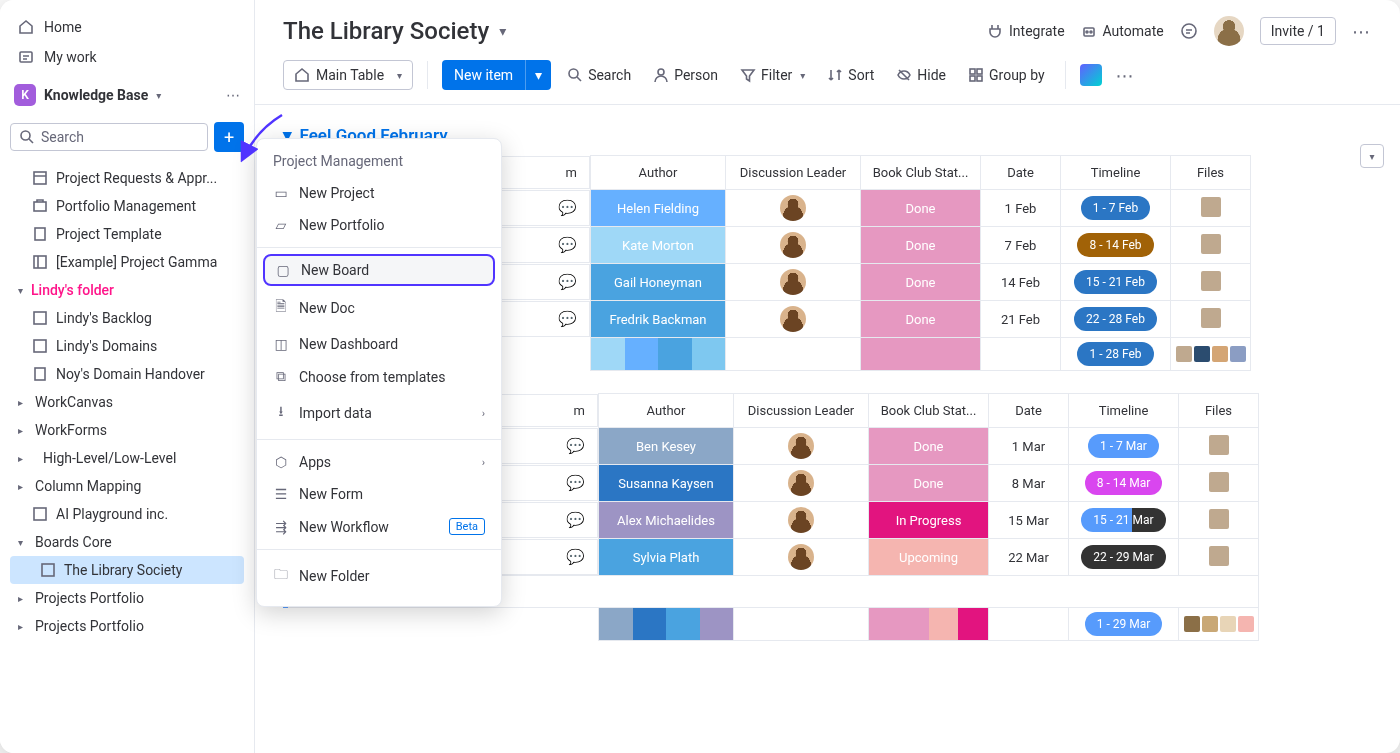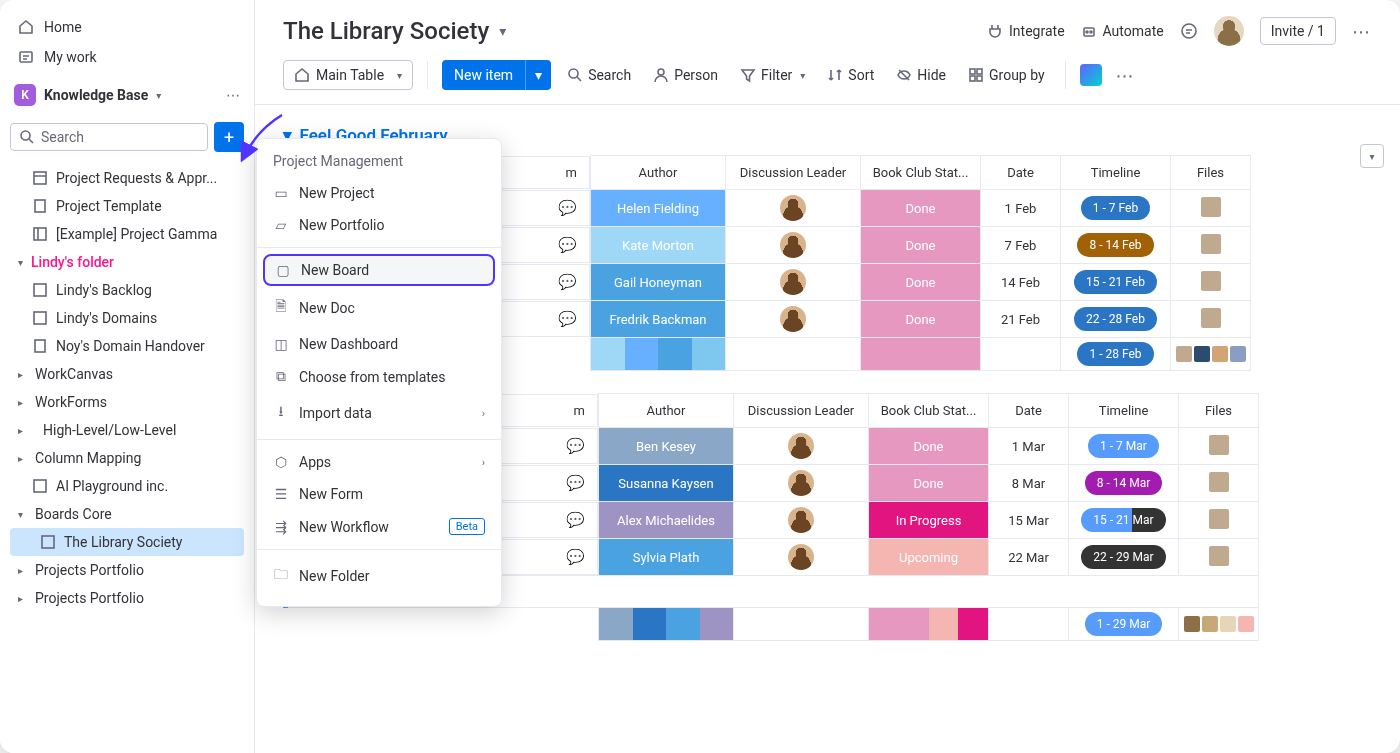--- a/index.html
+++ b/index.html
@@ -128,20 +128,27 @@
     <div class="tree">
       <div class="tree-item">
           <svg class="icon">
             <rect x="2" y="2" width="12" height="12"></rect>
             <path d="M2 6h12"></path>
           </svg>
           <span>Project Requests &amp; Appr...</span>
         </div>
       <div class="tree-item">
           <svg class="icon">
+            <rect x="2" y="4" width="12" height="9"></rect>
+            <path d="M5 4V2h6v2"></path>
+          </svg>
+          <span>Portfolio Management</span>
+        </div>
+      <div class="tree-item">
+          <svg class="icon">
             <rect x="3" y="2" width="10" height="12"></rect>
           </svg>
           <span>Project Template</span>
         </div>
       <div class="tree-item">
           <svg class="icon">
             <rect x="2" y="2" width="12" height="12"></rect>
             <path d="M6 2v12"></path>
           </svg>
           <span>[Example] Project Gamma</span>
@@ -474,21 +481,21 @@
     <td class="td item-col">
                 <span></span>
                 <span class="chat-icon">💬</span>
               </td>
     <td class="td author" style="background:#2b76c4">Susanna Kaysen</td>
     <td class="td leader">
                 <div class="av"></div>
               </td>
     <td class="td status" style="background:#e698c1">Done</td>
     <td class="td date">8 Mar</td>
-    <td class="td timeline"><span class="pill" style="background:#a21caf">8 - 14 Mar</span></td>
+    <td class="td timeline"><span class="pill" style="background:#d946ef">8 - 14 Mar</span></td>
     <td class="td files"><span class="file-thumb"></span></td>
             </tr>
             <tr>
     <td class="td check row-left mm">
                 <div class="box"></div>
               </td>
     <td class="td item-col">
                 <span>The Silent Patient</span>
                 <span class="chat-icon">💬</span>
               </td>

